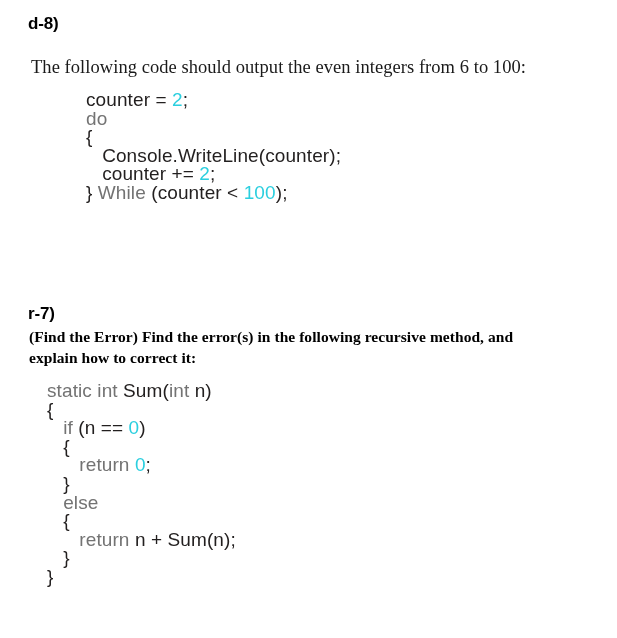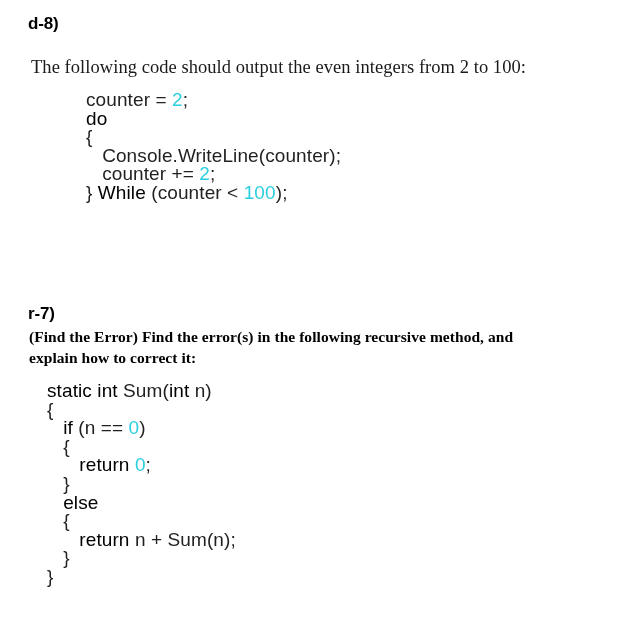--- a/index.html
+++ b/index.html
@@ -39,37 +39,37 @@
   }
 
   .code {
     font-family:Liberation Sans, sans-serif;
     font-size:19px;
     line-height:18.6px;
     color:#221F1F;
     white-space:pre;
     letter-spacing:0.1px;
   }
-  .code .kw  { color:#000000; }
+  .code .kw  { color:#737373; }
   .code .num { color:#2BCFDF; }
   .code .pl  { color:#221F1F; }
 
   .abs { position:absolute; }
 </style>
 </head>
 <body>
 
 <div class="page">
 
   <div class="abs" style="left:28px; top:14px;">
     <span class="section-heading">d-8)</span>
   </div>
 
   <div class="abs" style="left:31px; top:57px; width:570px;">
-    <span class="prompt-regular">The following code should output the even integers from 2 to 100:</span>
+    <span class="prompt-regular">The following code should output the even integers from 6 to 100:</span>
   </div>
 
   <div class="abs code" style="left:86px; top:91px;"><div><span class="pl">counter = </span><span class="num">2</span><span class="pl">;</span></div><div><span class="kw">do</span></div><div><span class="pl">{</span></div><div><span class="pl">   Console.WriteLine(counter);</span></div><div><span class="pl">   counter += </span><span class="num">2</span><span class="pl">;</span></div><div><span class="pl">} </span><span class="kw">While</span><span class="pl"> (counter &lt; </span><span class="num">100</span><span class="pl">);</span></div></div>
 
   <div class="abs" style="left:28px; top:304px;">
     <span class="section-heading">r-7)</span>
   </div>
 
   <div class="abs" style="left:29px; top:327px; width:528px;">
     <span class="prompt-bold">(Find the Error) Find the error(s) in the following recursive method, and explain how to correct it:</span>

